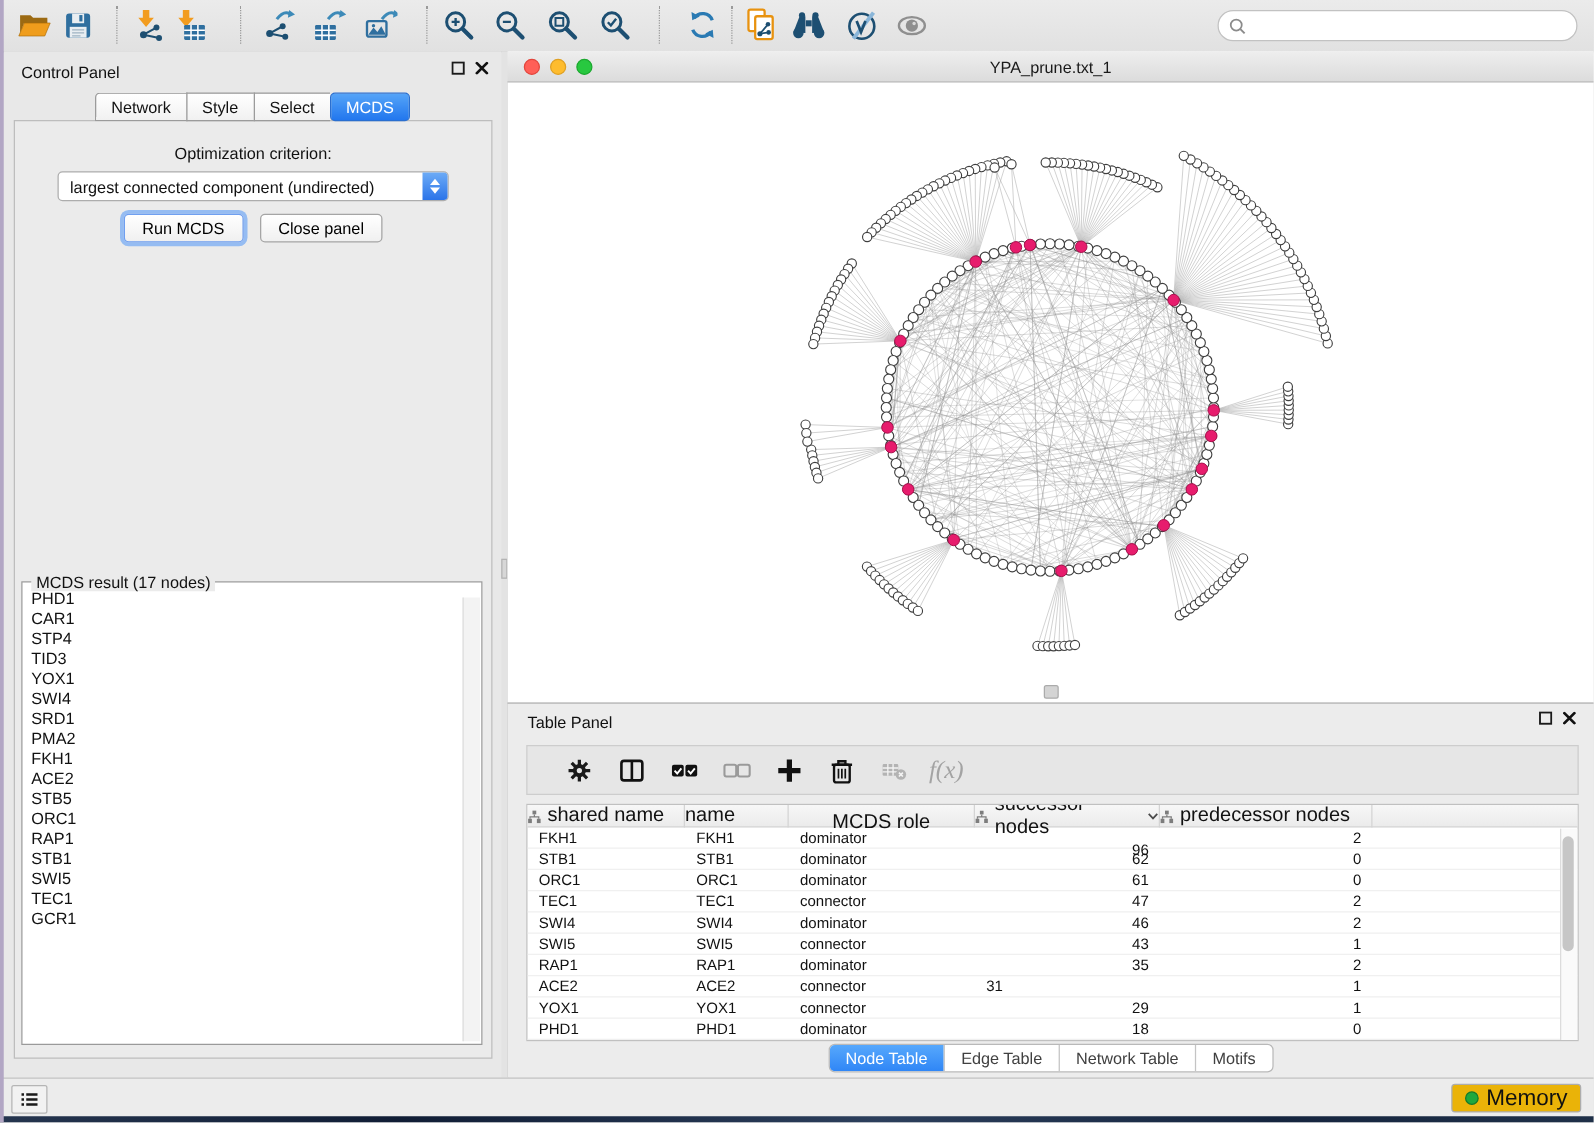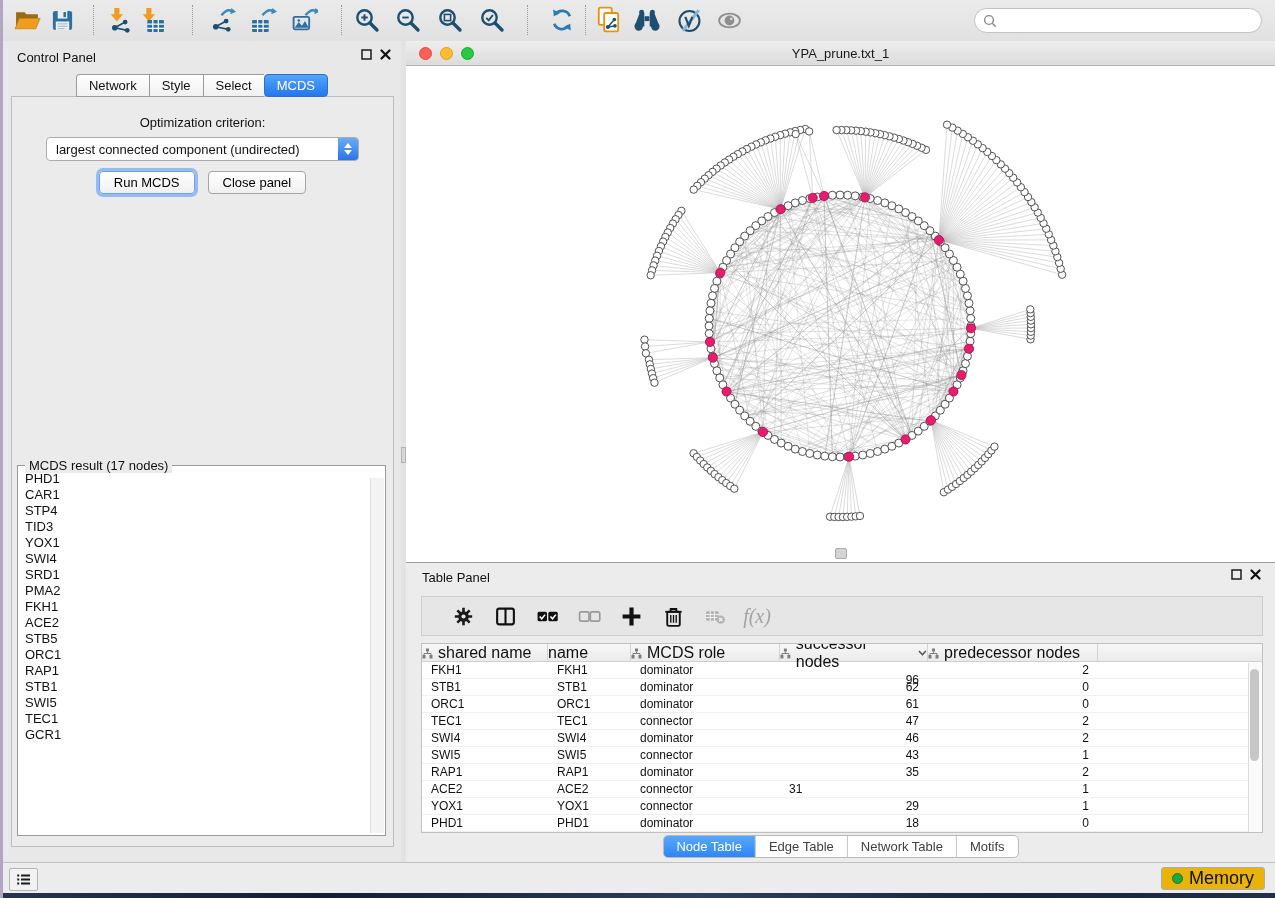--- a/index.html
+++ b/index.html
@@ -1116,21 +1116,21 @@
               <rect x="0.5" y="7" width="3" height="3.5"></rect>
               <rect x="7.5" y="7" width="3" height="3.5"></rect>
             </g>
             <path d="M5.5 3.5v2M2 7V5.5h7V7" fill="none" stroke="#7d7d7d" stroke-width="1"></path>
           </svg>
           <span>shared name</span>
         </div>
         <div class="hcell" style="width: 83px;">
           <span>name</span>
         </div>
-        <div class="hcell" style="width: 149px;">
+        <div class="hcell" style="width: 149px; flex-direction: column;">
           <svg width="11" height="11" viewBox="0 0 11 11">
             <g fill="#7d7d7d">
               <rect x="4" y="0.5" width="3" height="3"></rect>
               <rect x="0.5" y="7" width="3" height="3.5"></rect>
               <rect x="7.5" y="7" width="3" height="3.5"></rect>
             </g>
             <path d="M5.5 3.5v2M2 7V5.5h7V7" fill="none" stroke="#7d7d7d" stroke-width="1"></path>
           </svg>
           <span>MCDS role</span>
         </div>

